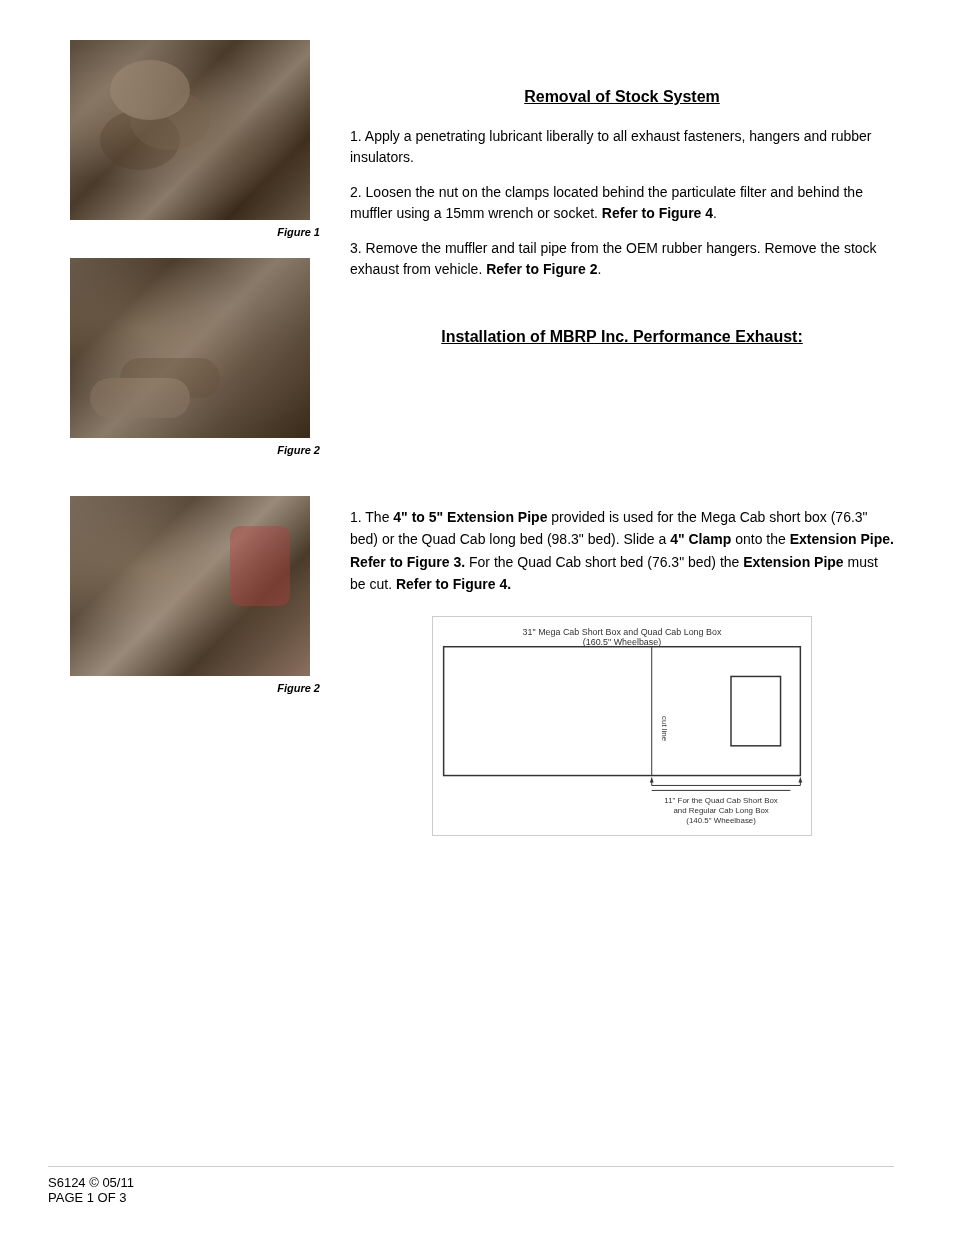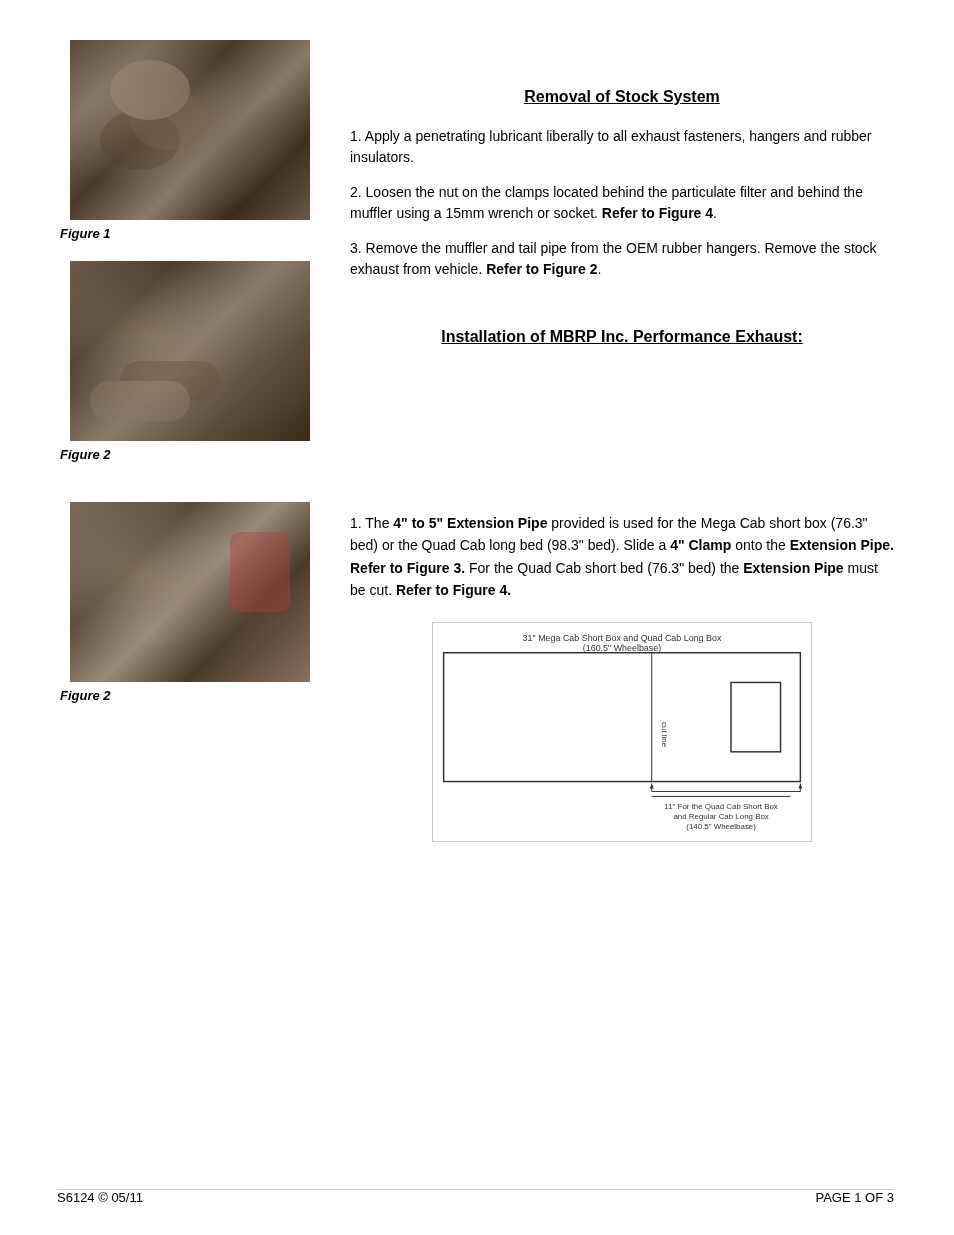--- a/index.html
+++ b/index.html
@@ -98,22 +98,22 @@
       top: 30px; right: 20px;
       width: 60px; height: 80px;
       border-radius: 10px;
       background: rgba(180,60,60,0.4);
     }
 
     .figure-caption {
       font-weight: bold;
       font-style: italic;
       margin-top: 6px;
-      font-size: 13px;
-      text-align: left;
+      font-size: 11px;
+      text-align: right;
     }
 
     .section-title {
       font-size: 16px;
       font-weight: bold;
       text-decoration: underline;
       margin-bottom: 20px;
       text-align: center;
       margin-top: 48px;
     }
@@ -157,27 +157,28 @@
       width: 380px;
       height: 220px;
       border: 1px solid #ccc;
       display: block;
       margin: 0 auto;
     }
 
     .footer {
       position: absolute;
       bottom: 30px;
-      left: 57px;
+      left: 48px;
       right: 60px;
       display: flex;
       justify-content: space-between;
       font-size: 13px;
       border-top: 1px solid #ccc;
-      padding-top: 0;
+      padding-top: 8px;
+      flex-direction: column;
     }
 
     .bold { font-weight: bold; }
   </style>
 </head>
 <body>
 
 <div class="page">
 
   <div class="content-area">

